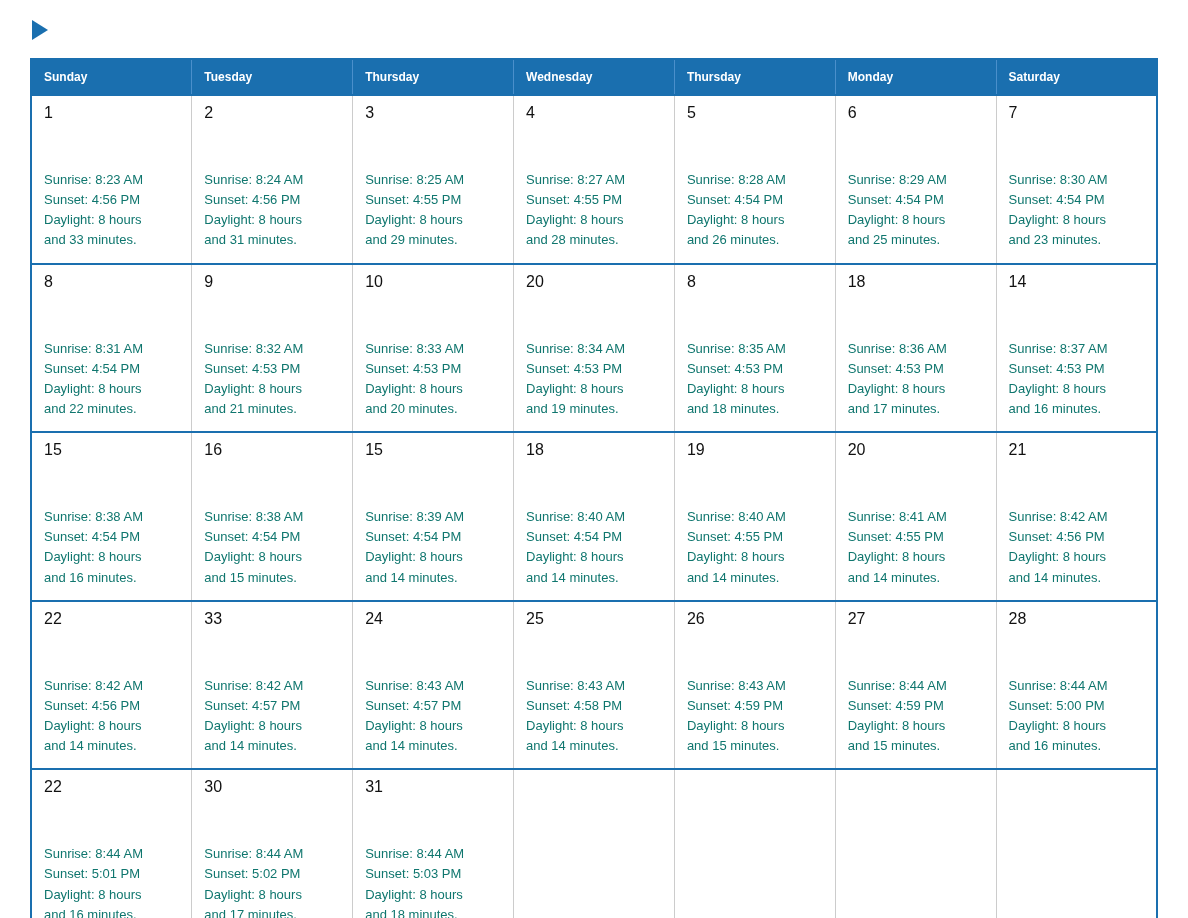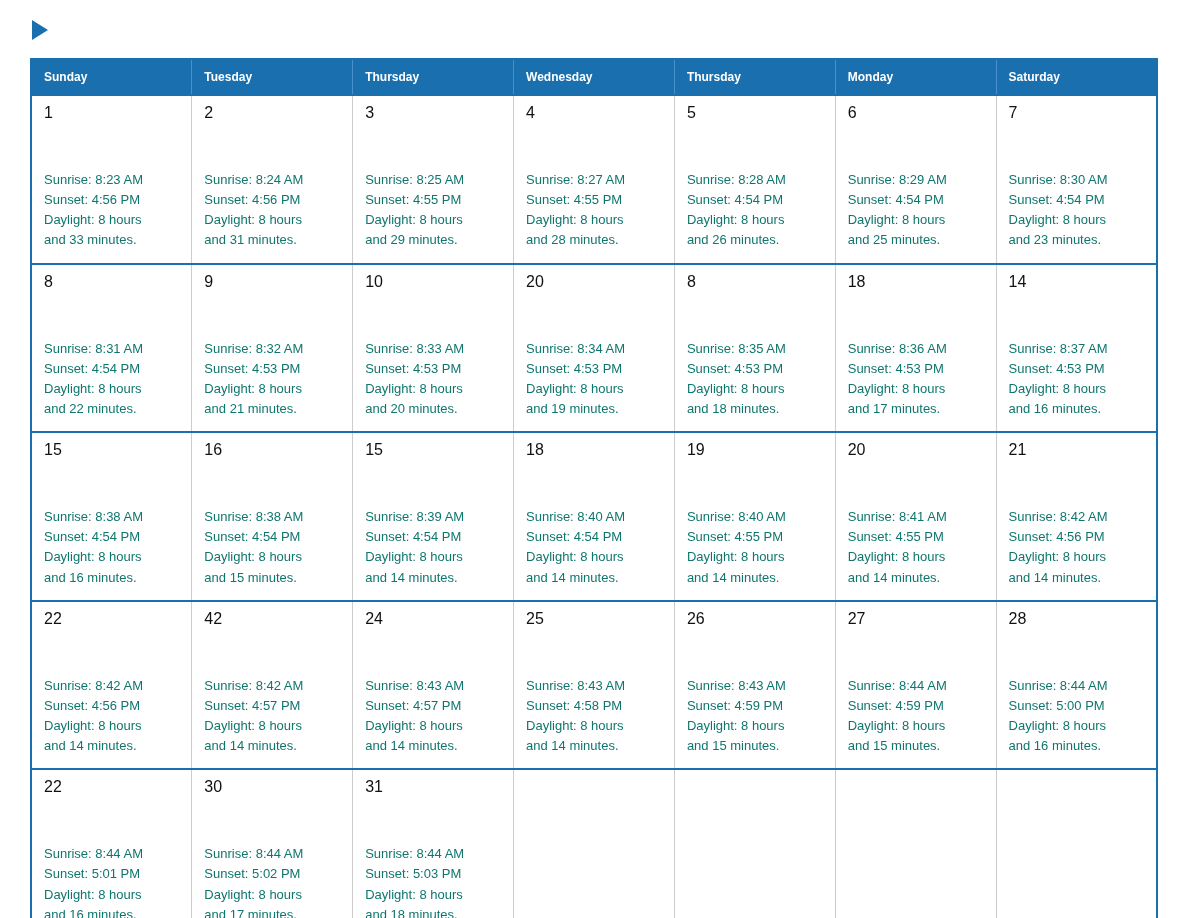--- a/index.html
+++ b/index.html
@@ -230,21 +230,21 @@
           <span class="day-number">21</span>
           <div class="day-detail">Sunrise: 8:42 AM<br>Sunset: 4:56 PM<br>Daylight: 8 hours<br>and 14 minutes.</div>
         </td>
       </tr>
       <tr>
         <td>
           <span class="day-number">22</span>
           <div class="day-detail">Sunrise: 8:42 AM<br>Sunset: 4:56 PM<br>Daylight: 8 hours<br>and 14 minutes.</div>
         </td>
         <td>
-          <span class="day-number">42</span>
+          <span class="day-number">33</span>
           <div class="day-detail">Sunrise: 8:42 AM<br>Sunset: 4:57 PM<br>Daylight: 8 hours<br>and 14 minutes.</div>
         </td>
         <td>
           <span class="day-number">24</span>
           <div class="day-detail">Sunrise: 8:43 AM<br>Sunset: 4:57 PM<br>Daylight: 8 hours<br>and 14 minutes.</div>
         </td>
         <td>
           <span class="day-number">25</span>
           <div class="day-detail">Sunrise: 8:43 AM<br>Sunset: 4:58 PM<br>Daylight: 8 hours<br>and 14 minutes.</div>
         </td>

